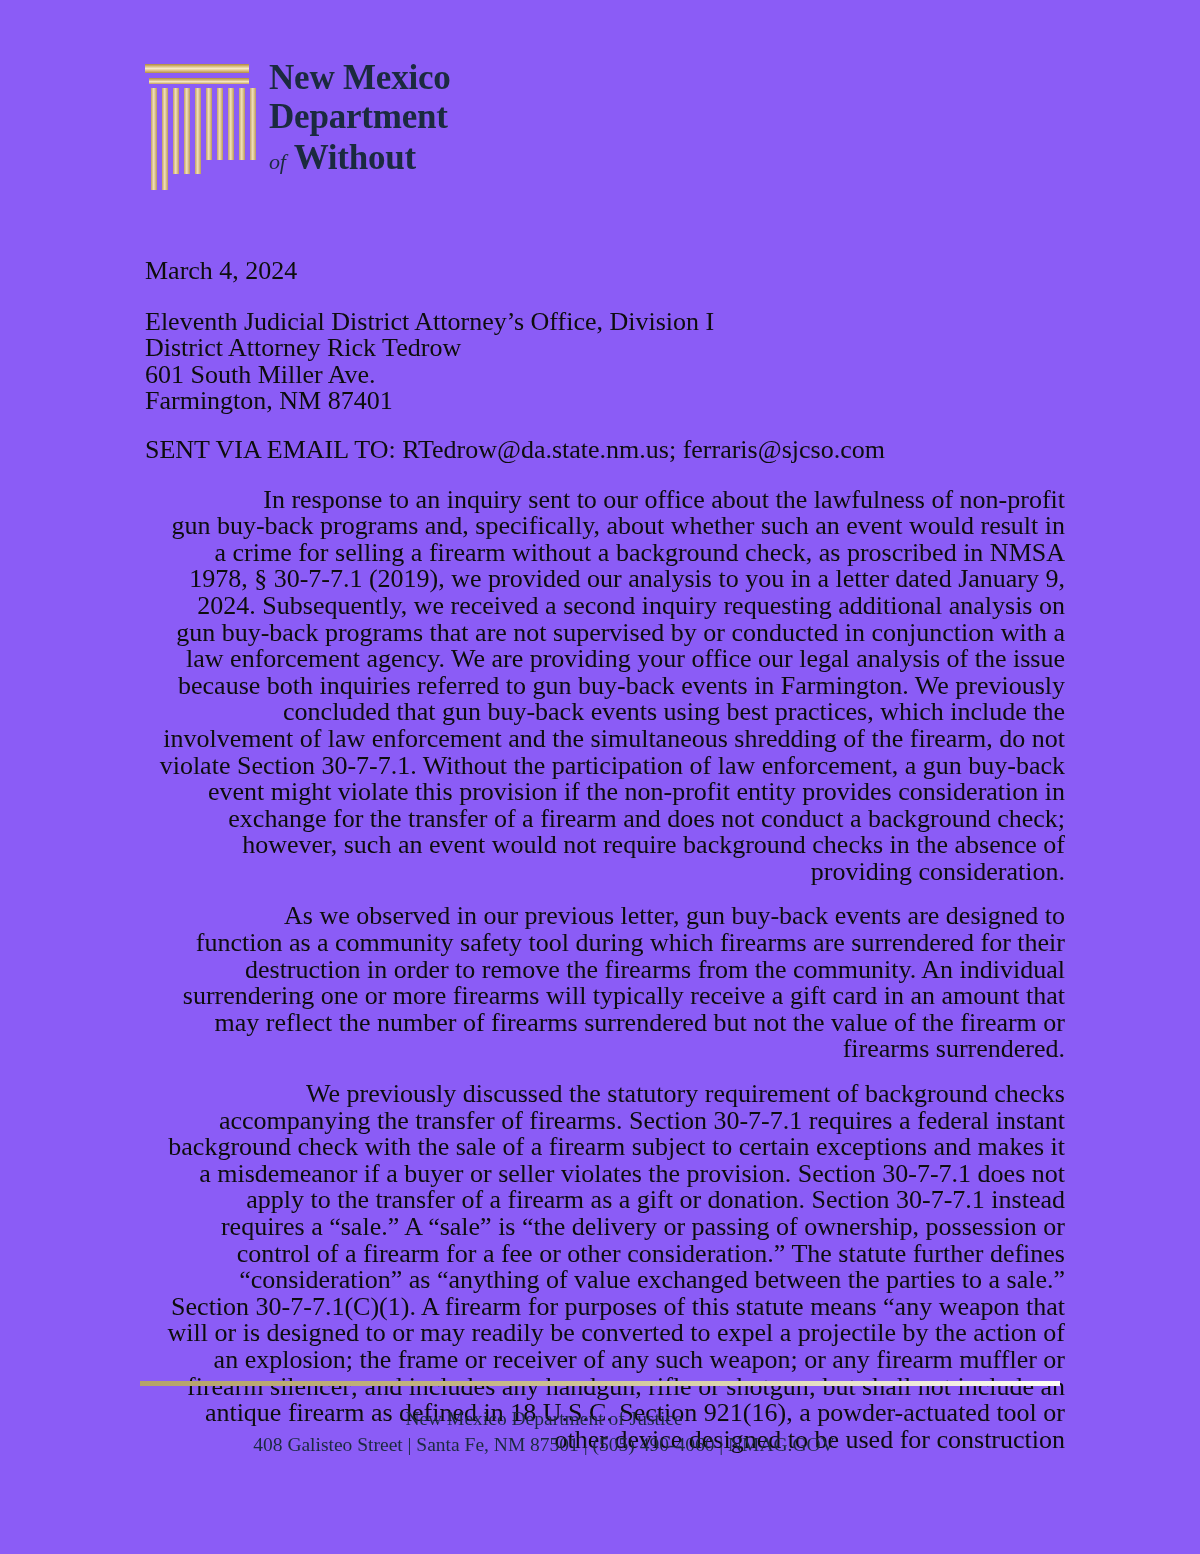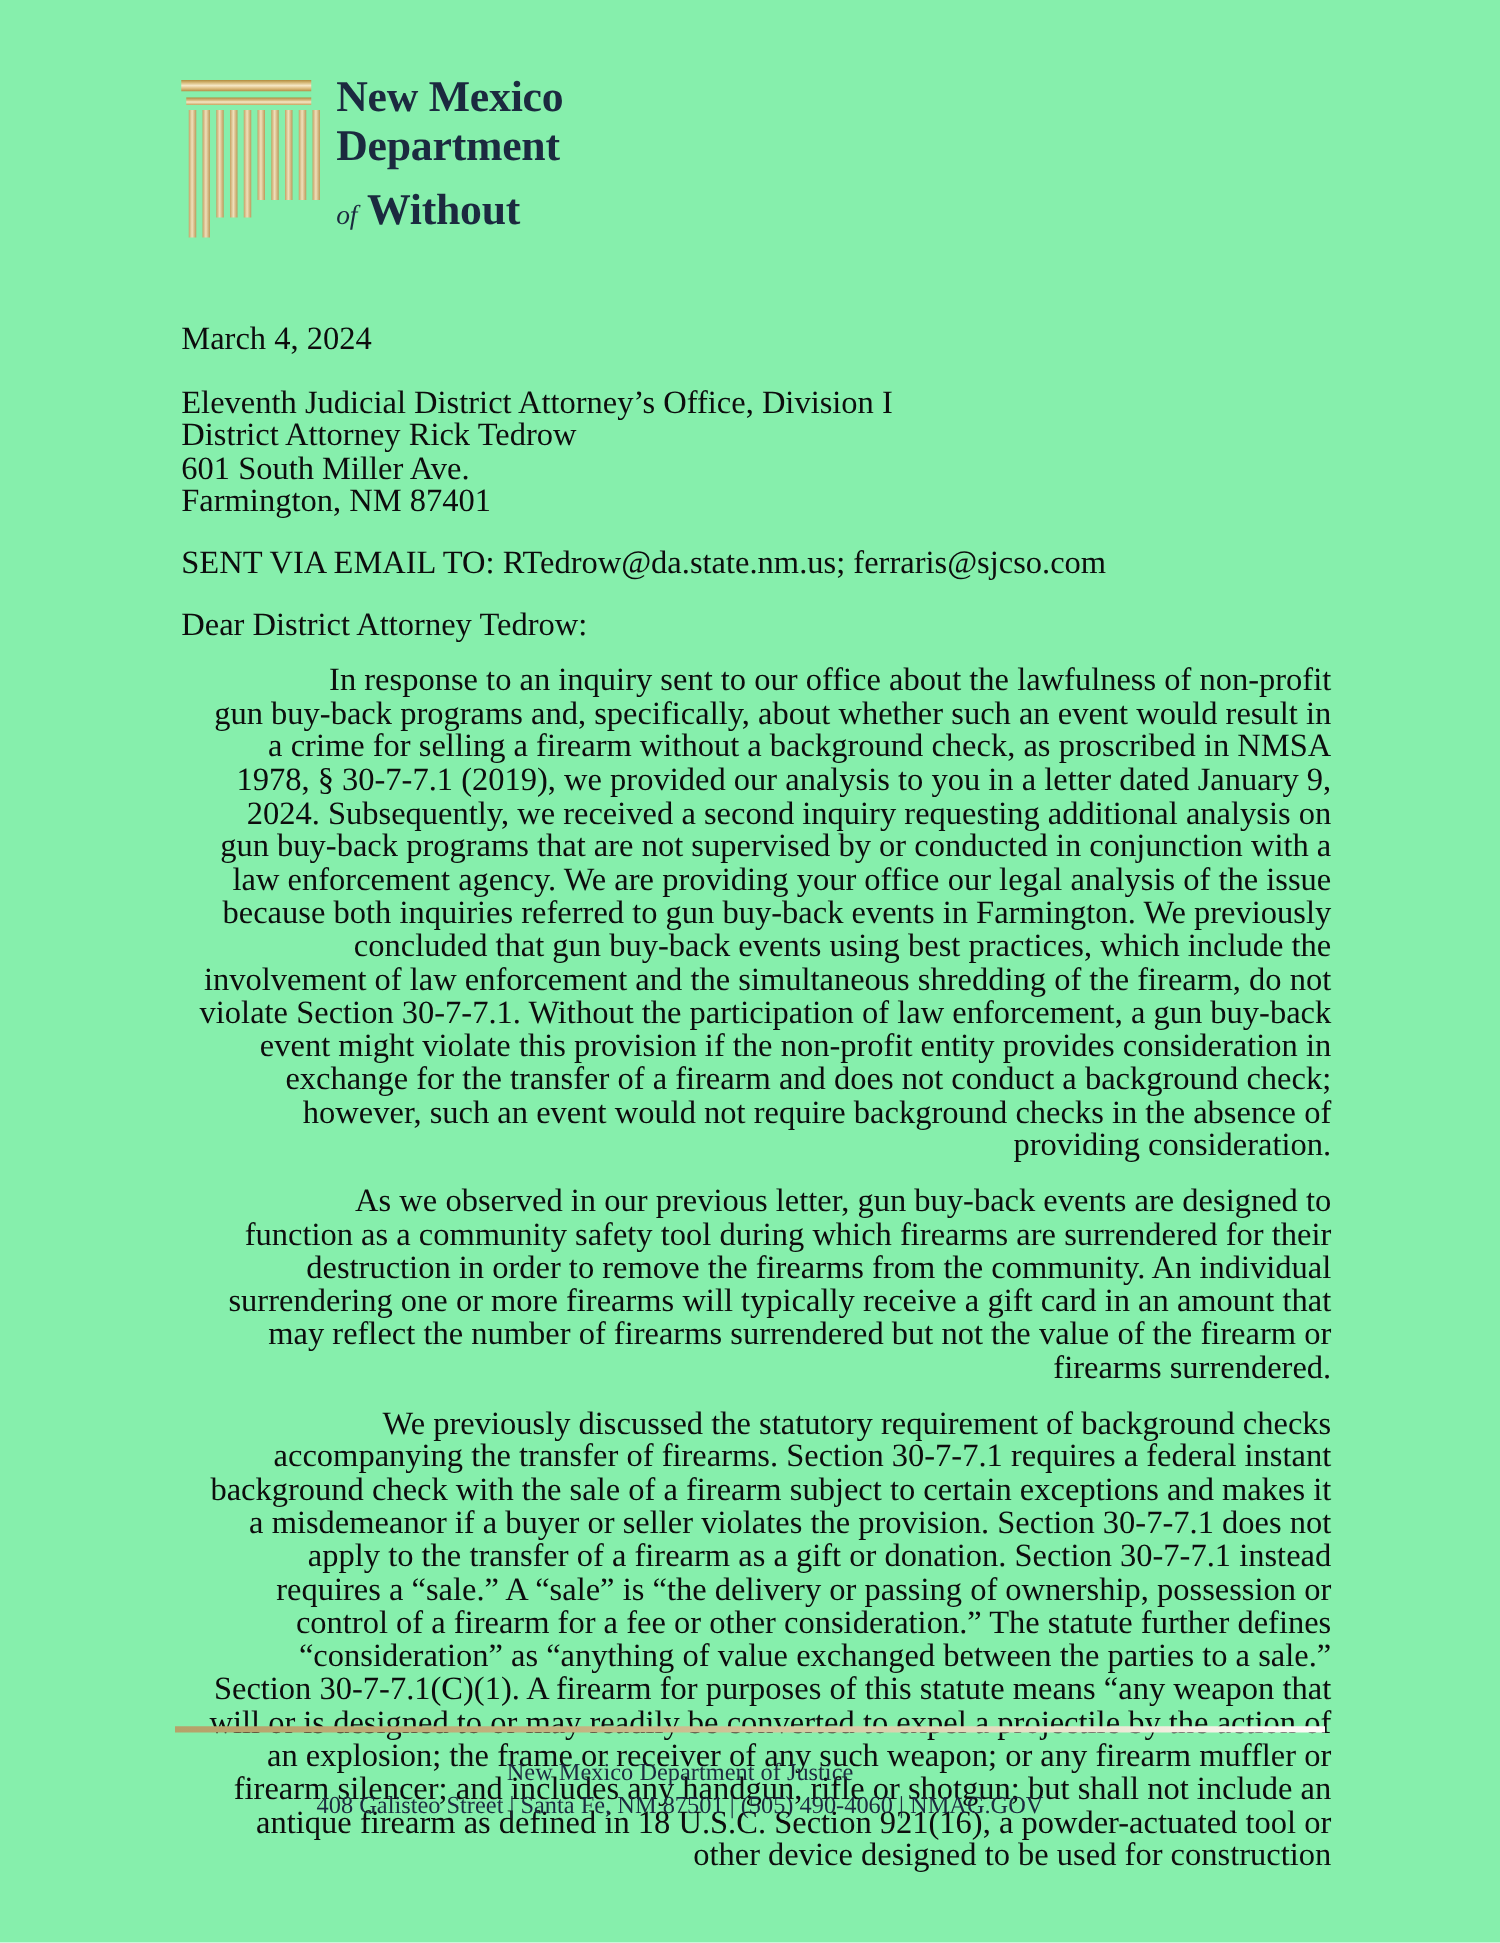--- a/index.html
+++ b/index.html
@@ -5,21 +5,21 @@
 <style>
   html, body {
     margin: 0;
     padding: 0;
     background: #ffffff;
   }
   .page {
     position: relative;
     width: 1200px;
     height: 1554px;
-    background: #86efac;
+    background: #8b5cf6;
     box-sizing: border-box;
     font-family: "Liberation Serif", "DejaVu Serif", serif;
     color: #000000;
     overflow: hidden;
   }
 
   
   .letterhead {
     position: absolute;
     left: 145px;
@@ -75,21 +75,21 @@
     line-height: 1.0;
   }
   .logo-line {
     font-size: 35px;
     font-weight: bold;
     letter-spacing: -0.2px;
     white-space: nowrap;
     display: block;
   }
   .logo-line-1 { margin-bottom: 4px; }
-  .logo-line-2 { margin-bottom: 16px; font-family: Liberation Serif, serif; }
+  .logo-line-2 { margin-bottom: 6px; font-family: Liberation Serif, serif; }
   .logo-of {
     font-style: italic;
     font-weight: normal;
     font-size: 22px;
   }
 
   
   .letter {
     position: absolute;
     left: 145px;
@@ -170,21 +170,20 @@
 
     <p class="address-block">
       <span class="address-line">Eleventh Judicial District Attorney’s Office, Division I</span>
       <span class="address-line">District Attorney Rick Tedrow</span>
       <span class="address-line">601 South Miller Ave.</span>
       <span class="address-line">Farmington, NM 87401</span>
     </p>
 
     <p class="sent-via">SENT VIA EMAIL TO: RTedrow@da.state.nm.us; ferraris@sjcso.com</p>
 
-    <p class="salutation">Dear District Attorney Tedrow:</p>
 
     <div id="paragraph-container">
         <p class="body-para">In response to an inquiry sent to our office about the lawfulness of non-profit gun buy-back programs and, specifically, about whether such an event would result in a crime for selling a firearm without a background check, as proscribed in NMSA 1978, § 30-7-7.1 (2019), we provided our analysis to you in a letter dated January 9, 2024. Subsequently, we received a second inquiry requesting additional analysis on gun buy-back programs that are not supervised by or conducted in conjunction with a law enforcement agency. We are providing your office our legal analysis of the issue because both inquiries referred to gun buy-back events in Farmington. We previously concluded that gun buy-back events using best practices, which include the involvement of law enforcement and the simultaneous shredding of the firearm, do not violate Section 30-7-7.1. Without the participation of law enforcement, a gun buy-back event might violate this provision if the non-profit entity provides consideration in exchange for the transfer of a firearm and does not conduct a background check; however, such an event would not require background checks in the absence of providing consideration.</p>
         <p class="body-para">As we observed in our previous letter, gun buy-back events are designed to function as a community safety tool during which firearms are surrendered for their destruction in order to remove the firearms from the community. An individual surrendering one or more firearms will typically receive a gift card in an amount that may reflect the number of firearms surrendered but not the value of the firearm or firearms surrendered.</p>
         <p class="body-para">We previously discussed the statutory requirement of background checks accompanying the transfer of firearms. Section 30-7-7.1 requires a federal instant background check with the sale of a firearm subject to certain exceptions and makes it a misdemeanor if a buyer or seller violates the provision. Section 30-7-7.1 does not apply to the transfer of a firearm as a gift or donation. Section 30-7-7.1 instead requires a “sale.” A “sale” is “the delivery or passing of ownership, possession or control of a firearm for a fee or other consideration.” The statute further defines “consideration” as “anything of value exchanged between the parties to a sale.” Section 30-7-7.1(C)(1). A firearm for purposes of this statute means “any weapon that will or is designed to or may readily be converted to expel a projectile by the action of an explosion; the frame or receiver of any such weapon; or any firearm muffler or firearm silencer; and includes any handgun, rifle or shotgun; but shall not include an antique firearm as defined in 18 U.S.C. Section 921(16), a powder-actuated tool or other device designed to be used for construction</p>
       </div>
 
   </div>
 
   <div class="footer-rule"></div>

